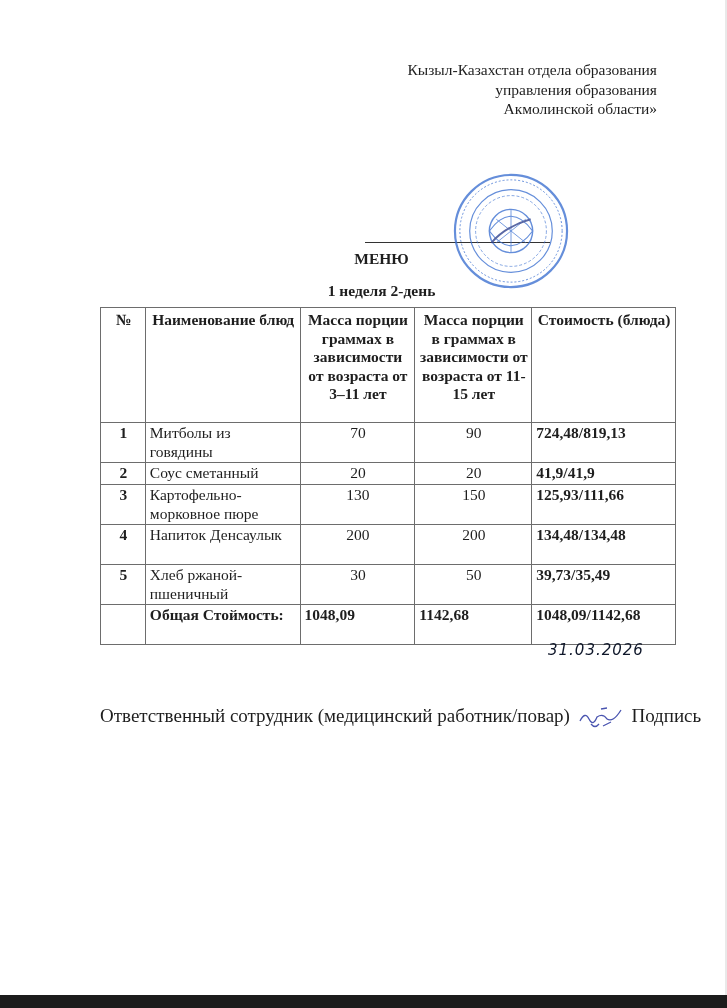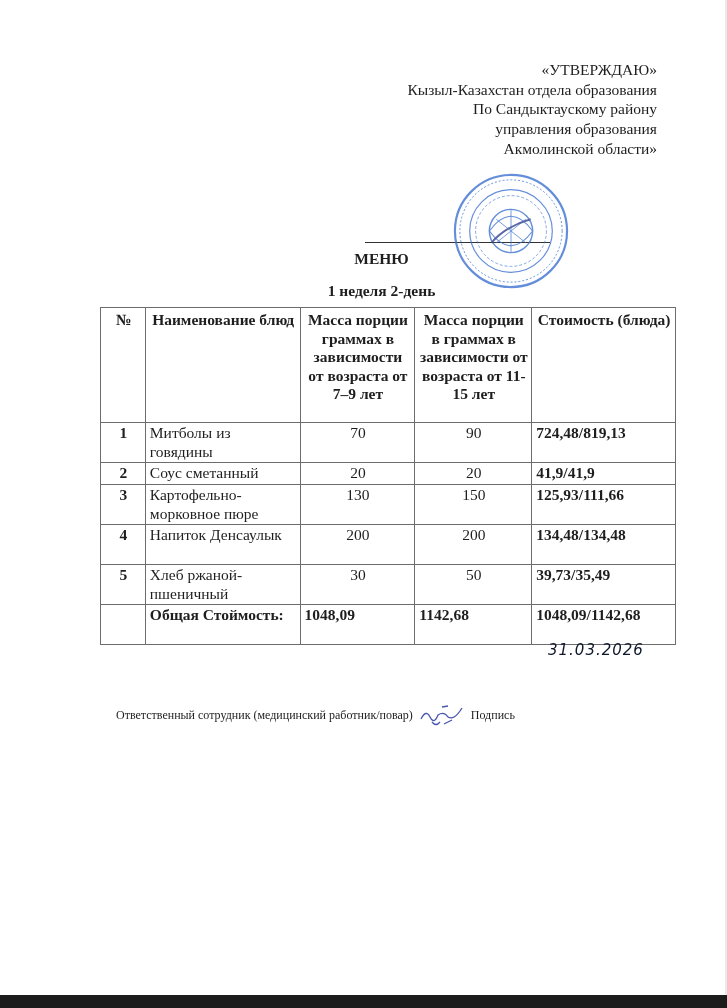--- a/index.html
+++ b/index.html
@@ -44,39 +44,37 @@
   td.val { text-align: center; }
   td.cost { text-align: left; font-weight: bold; }
   td.bold { font-weight: bold; }
   .date {
     position: absolute; left: 548px; top: 641px; font-size: 15px;
     color: #0f172a; font-style: italic; letter-spacing: 1px;
     font-family: "DejaVu Sans", sans-serif;
     text-align: right;
   }
   .footer {
-    position: absolute; left: 116px; top: 705px; font-size: 12px; white-space: nowrap;
+    position: absolute; left: 100px; top: 705px; font-size: 19px; white-space: nowrap;
   }
   .footer .sig {
     display: inline-block; width: 48px; height: 22px; vertical-align: middle; margin: 0 2px;
   }
   .bottom-bar {
     position: absolute; left: 0; bottom: 0; width: 727px; height: 13px; background: #1c1c1c;
   }
   .right-shadow {
     position: absolute; right: 0; top: 0; width: 2px; height: 995px; background: #e9e9e9;
   }
 </style>
 </head>
 <body>
 
 <div class="approval">
-  <div>«УТВЕРЖДАЮ»</div>
   <div>Кызыл-Казахстан отдела образования</div>
-  <div>По Сандыктаускому району</div>
   <div>управления образования</div>
   <div>Акмолинской области»</div>
 </div>
 
 <div class="sign-line"></div>
 
 <svg class="stamp" viewBox="0 0 120 120">
   <g fill="none" stroke="#3a6fd0">
     <circle cx="60" cy="60" r="57" stroke-width="2.2"></circle>
     <circle cx="60" cy="60" r="52" stroke-width="1" stroke-dasharray="2 2"></circle>
@@ -97,21 +95,21 @@
       <col class="c1">
       <col class="c2">
       <col class="c3">
       <col class="c4">
       <col class="c5">
     </colgroup>
   <tbody>
       <tr class="hdr">
     <th>№</th>
     <th>Наименование блюд</th>
-    <th>Масса порции граммах в зависимости от возраста от 7–9 лет</th>
+    <th>Масса порции граммах в зависимости от возраста от 3–11 лет</th>
     <th>Масса порции в граммах в зависимости от возраста от 11-15 лет</th>
     <th>Стоимость (блюда)</th>
   </tr>
   <tr style="height:38px">
     <td class="num">1</td>
     <td class="name">Митболы из говядины</td>
     <td class="val">70</td>
     <td class="val">90</td>
     <td class="cost">724,48/819,13</td>
   </tr>

